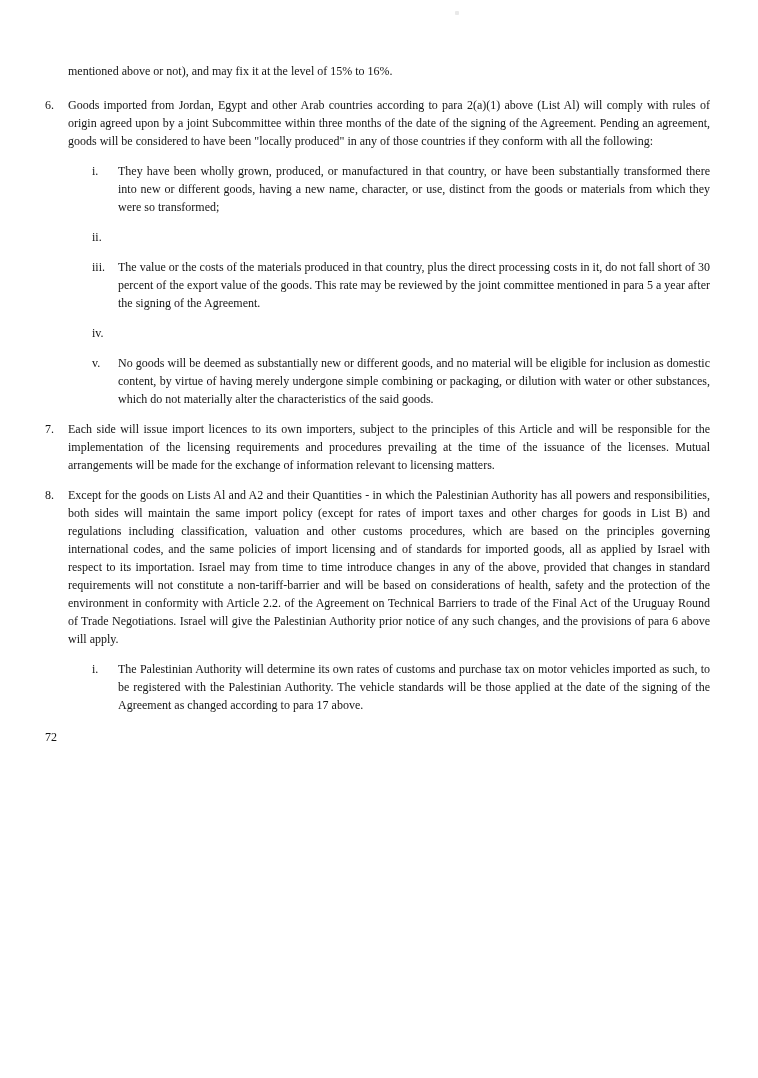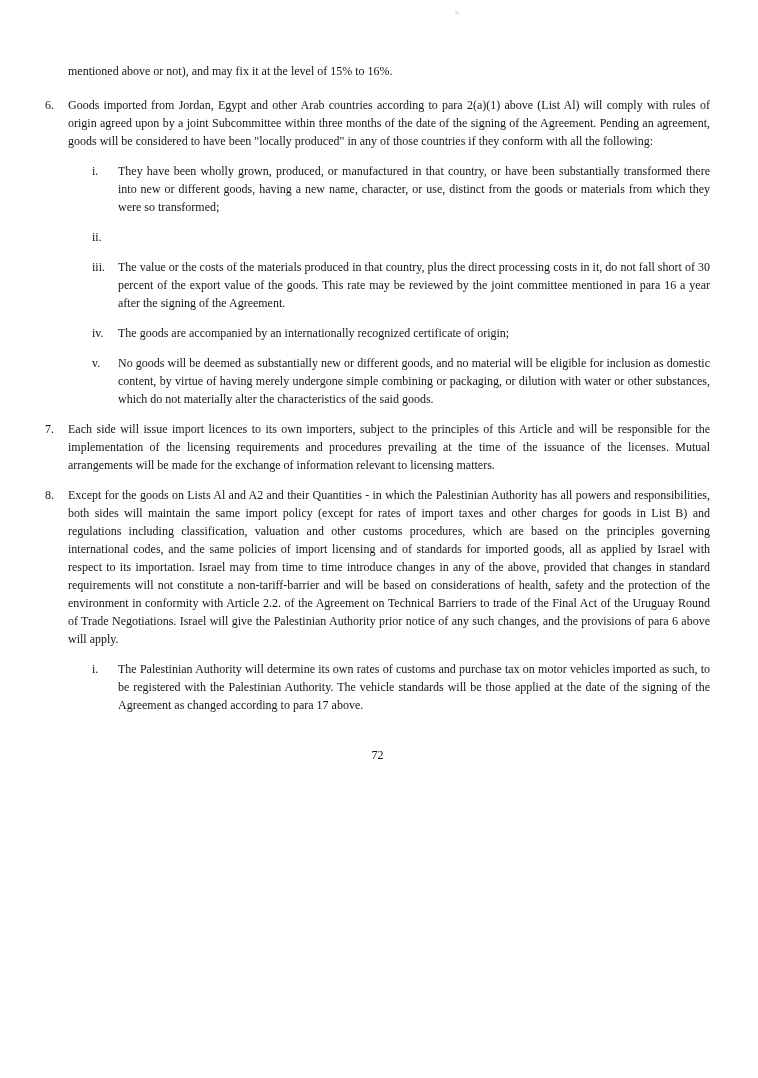--- a/index.html
+++ b/index.html
@@ -54,22 +54,22 @@
   }
   .subitem > .num {
     flex: none;
     width: 26px;
   }
   .subitem > .body {
     flex: 1;
     text-align: justify;
   }
   .page-number {
-    text-align: center;
-    margin-top: 32px;
+    text-align: left;
+    margin-top: 14px;
   }
 </style>
 </head>
 <body>
 
 <div class="page">
 
   <span class="speck"></span>
 
   <p class="cont-line">mentioned above or not), and may fix it at the level of 15% to 16%.</p>
@@ -83,26 +83,25 @@
     <span class="num">i.</span>
     <div class="body">They have been wholly grown, produced, or manufactured in that country, or have been substantially transformed there into new or different goods, having a new name, character, or use, distinct from the goods or materials from which they were so transformed;</div>
   </div>
 
   <div class="subitem">
     <span class="num">ii.</span>
   </div>
 
   <div class="subitem">
     <span class="num">iii.</span>
-    <div class="body">The value or the costs of the materials produced in that country, plus the direct processing costs in it, do not fall short of 30 percent of the export value of the goods. This rate may be reviewed by the joint committee mentioned in para 16 a year after the signing of the Agreement.</div>
+    <div class="body">The value or the costs of the materials produced in that country, plus the direct processing costs in it, do not fall short of 30 percent of the export value of the goods. This rate may be reviewed by the joint committee mentioned in para 5 a year after the signing of the Agreement.</div>
   </div>
 
   <div class="subitem">
     <span class="num">iv.</span>
-    <div class="body">The goods are accompanied by an internationally recognized certificate of origin;</div>
   </div>
 
   <div class="subitem">
     <span class="num">v.</span>
     <div class="body">No goods will be deemed as substantially new or different goods, and no material will be eligible for inclusion as domestic content, by virtue of having merely undergone simple combining or packaging, or dilution with water or other substances, which do not materially alter the characteristics of the said goods.</div>
   </div>
 
   <div class="item">
     <span class="num">7.</span>
     <div class="body">Each side will issue import licences to its own importers, subject to the principles of this Article and will be responsible for the implementation of the licensing requirements and procedures prevailing at the time of the issuance of the licenses. Mutual arrangements will be made for the exchange of information relevant to licensing matters.</div>

